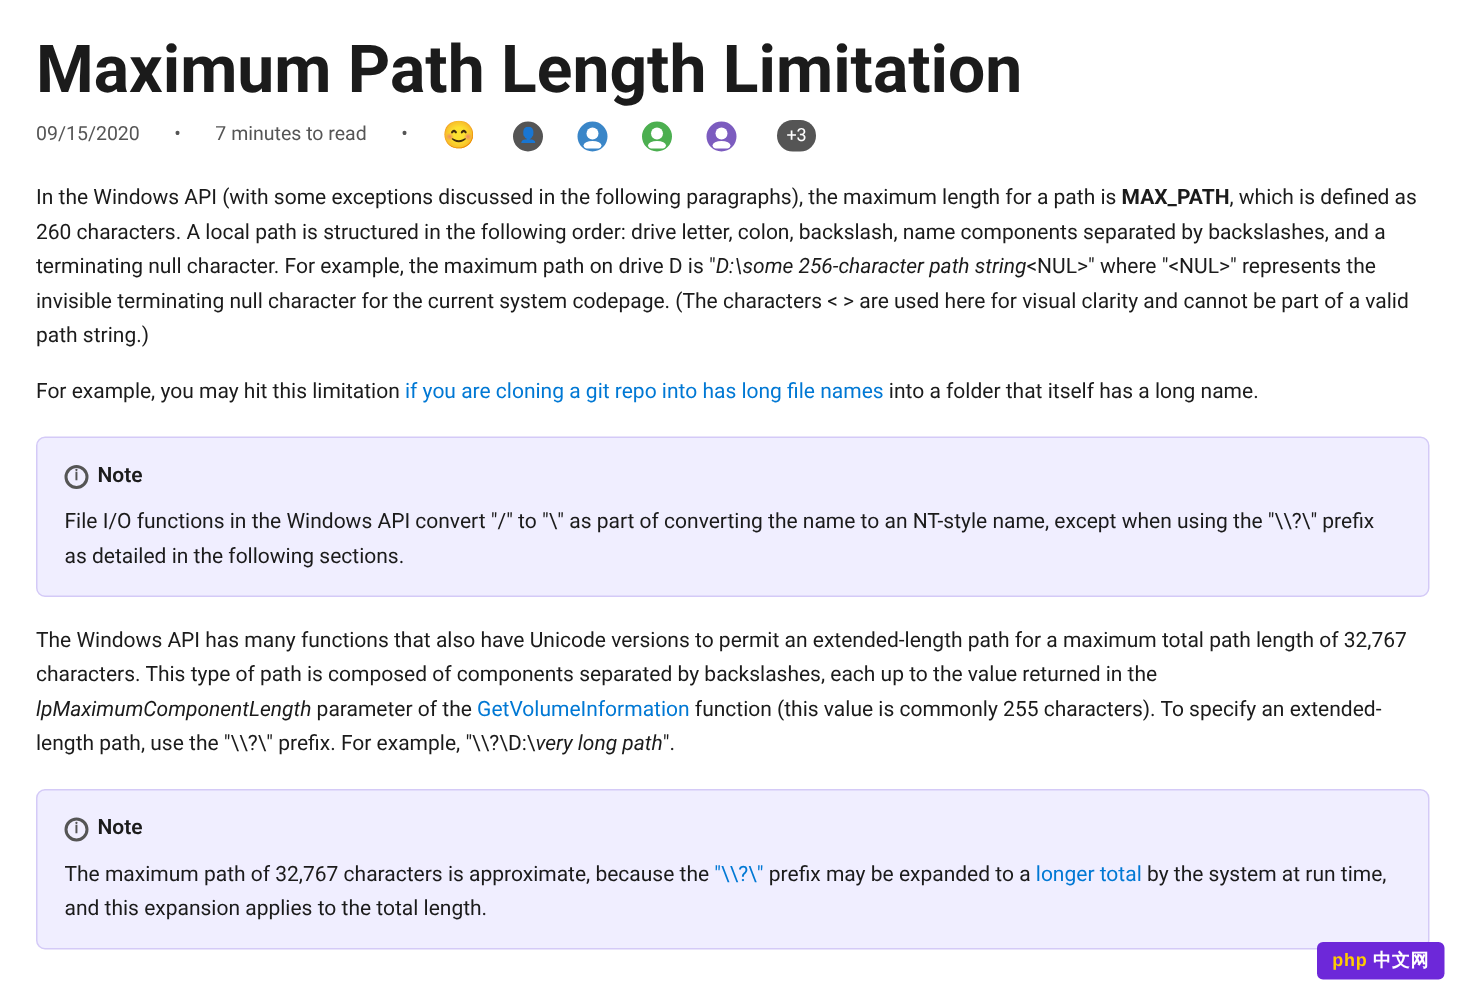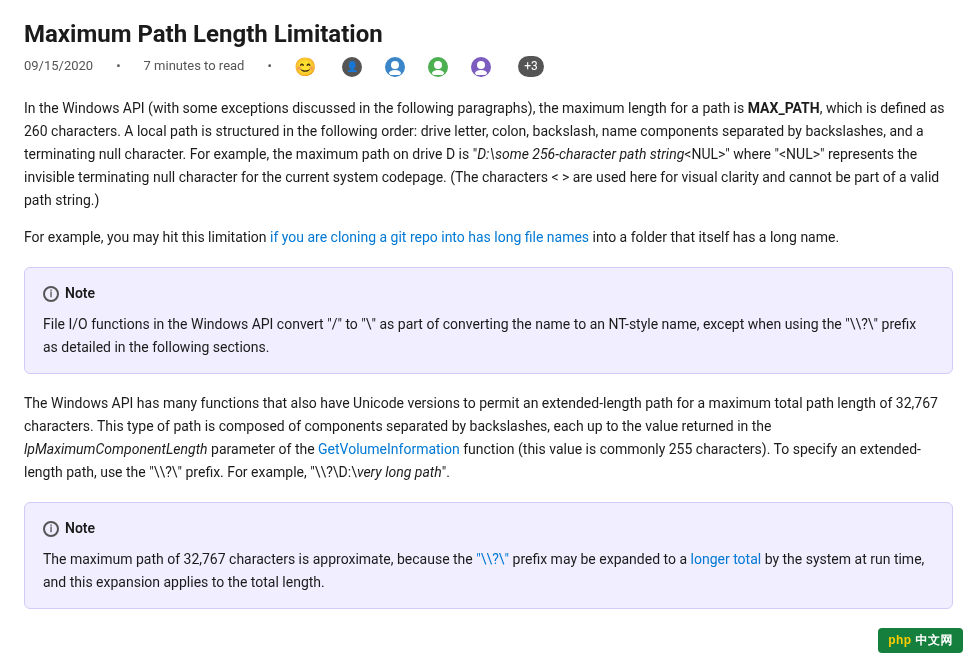--- a/index.html
+++ b/index.html
@@ -6,21 +6,21 @@
     body {
       font-family: -apple-system, BlinkMacSystemFont, "Segoe UI", Roboto, sans-serif;
       font-size: 14px;
       line-height: 1.6;
       color: #1b1b1b;
       background: #fff;
       padding: 20px 24px 40px 24px;
       max-width: 977px;
     }
     h1 {
-      font-size: 24px;
+      font-size: 44px;
       font-weight: 700;
       color: #1b1b1b;
       margin-bottom: 6px;
       line-height: 1.2;
     }
     .meta {
       display: flex;
       align-items: center;
       gap: 23px;
       font-size: 13px;
@@ -98,21 +98,21 @@
       font-style: italic;
     }
     a, .link {
       color: #0078d4;
       text-decoration: none;
     }
     .php-badge {
       position: fixed;
       bottom: 14px;
       right: 14px;
-      background: #15803d;
+      background: #6d28d9;
       color: #fff;
       font-size: 12px;
       font-weight: bold;
       padding: 3px 10px;
       border-radius: 4px;
       font-family: sans-serif;
       letter-spacing: 0.5px;
     }
     .php-badge span {
       color: #ffcc00;

